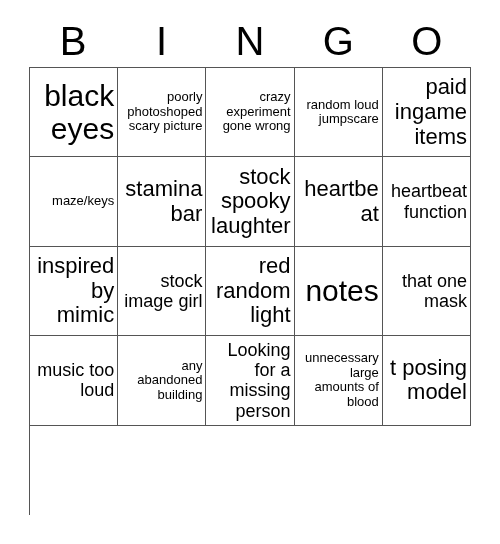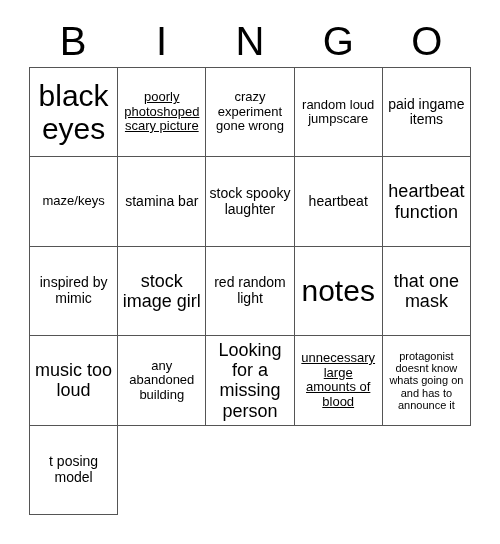--- a/index.html
+++ b/index.html
@@ -53,36 +53,36 @@
     border-left: 1px solid #555555;
     background: #ffffff;
   }
   .cell {
     box-sizing: border-box;
     border-right: 1px solid #555555;
     border-bottom: 1px solid #555555;
     display: flex;
     align-items: center;
     justify-content: center;
-    text-align: center;
+    text-align: right;
     padding: 2px 3px;
     overflow: hidden;
   }
   .cell span {
     display: block;
     width: 100%;
     line-height: 1.12;
     word-wrap: break-word;
   }
   
   .s-xxl span { font-size: 30px; }
-  .s-lg  span { font-size: 14px; }
+  .s-lg  span { font-size: 22px; }
   .s-md  span { font-size: 18px; }
   .s-sm  span { font-size: 13px; }
-  .s-xs  span { font-size: 13px; text-decoration: underline; }
+  .s-xs  span { font-size: 13px; }
   .s-xxs span { font-size: 11px; }
 </style>
 </head>
 <body>
 
 <div id="card">
 
   <div id="header-row">
     <div class="header-cell">B</div>
     <div class="header-cell">I</div>
@@ -147,21 +147,18 @@
 
     <div class="cell s-sm">
         <span>any abandoned building</span>
       </div>
     <div class="cell s-md">
         <span>Looking for a missing person</span>
       </div>
     <div class="cell s-xs">
         <span>unnecessary large amounts of blood</span>
       </div>
-    <div class="cell s-xxs">
-        <span>protagonist doesnt know whats going on and has to announce it</span>
-      </div>
     <div class="cell s-lg">
         <span>t posing model</span>
       </div>
 
   </div>
 </div>
 
 </body></html>

